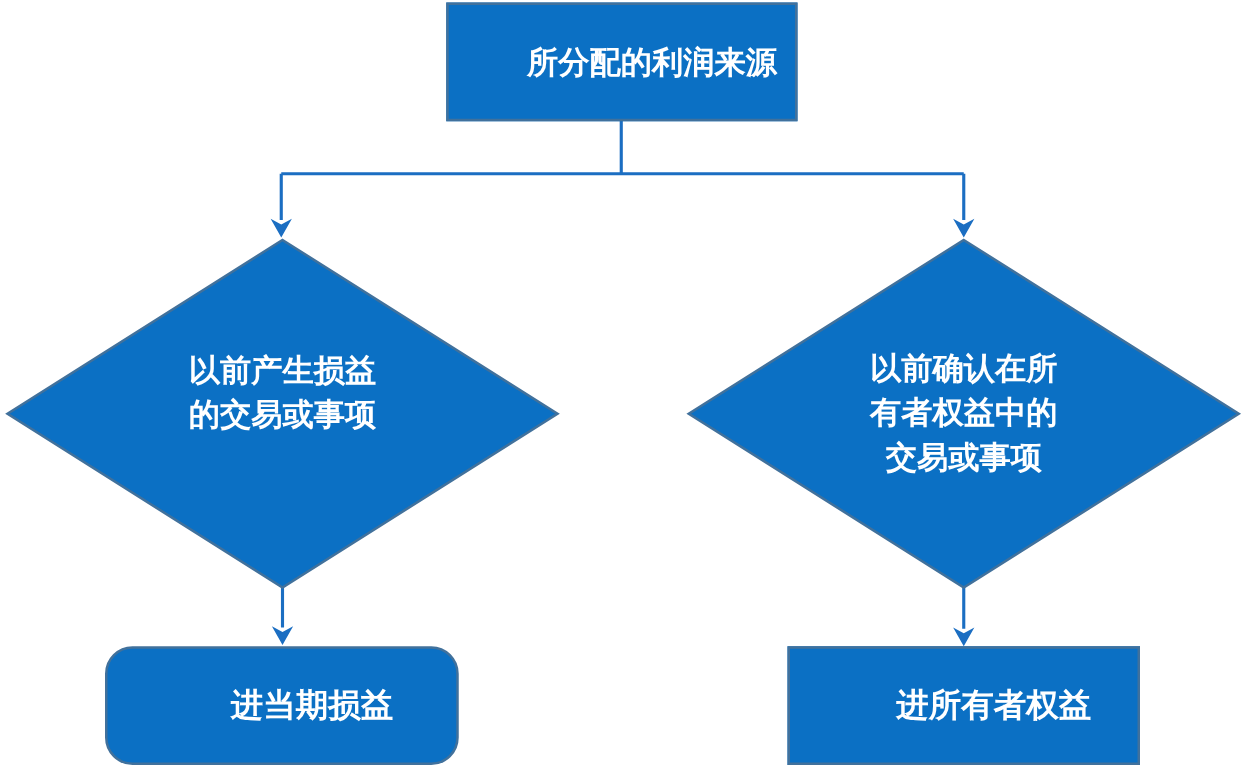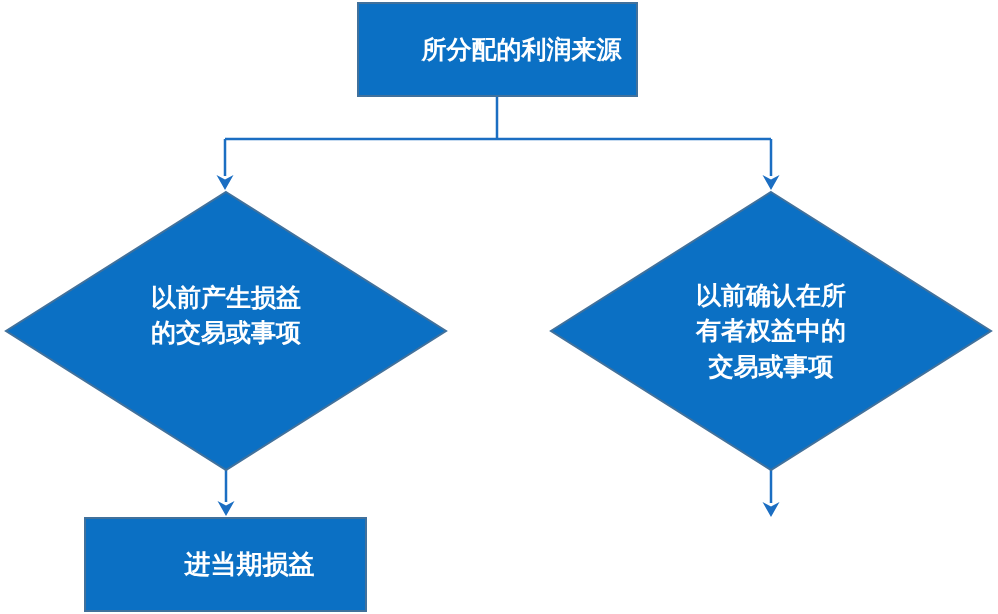--- a/index.html
+++ b/index.html
@@ -50,20 +50,21 @@
   }
   .box-top {
     left: 357px; top: 2px;
     width: 281px; height: 95px;
     font-size: 25px;
   }
   .box-bottom-left {
     left: 84px; top: 517px;
     width: 283px; height: 95px;
     font-size: 26px;
+    border-radius: 22px;
   }
   .box-bottom-right {
     left: 630px; top: 517px;
     width: 282px; height: 95px;
     font-size: 26px;
   }
   .diamond-label {
     position: absolute;
     width: 300px; height: 182px;
     display: flex;
@@ -109,14 +110,17 @@
 的交易或事项</div>
 
   <div class="diamond-label diamond-label-right">以前确认在所
 有者权益中的
 交易或事项</div>
 
   <div class="box box-bottom-left">
     <span>进当期损益</span>
   </div>
 
+  <div class="box box-bottom-right">
+    <span>进所有者权益</span>
+  </div>
 
 </div>
 
 </body></html>

